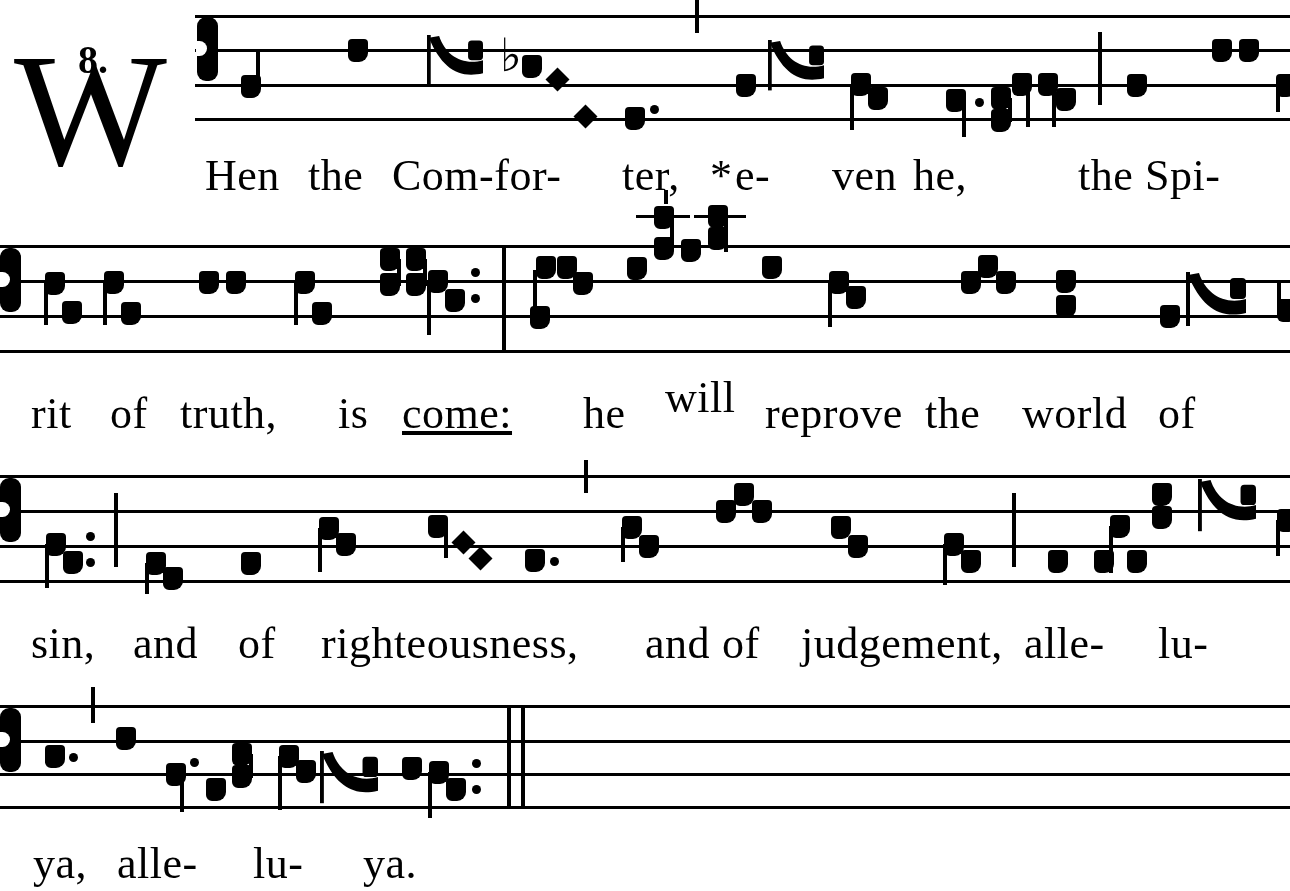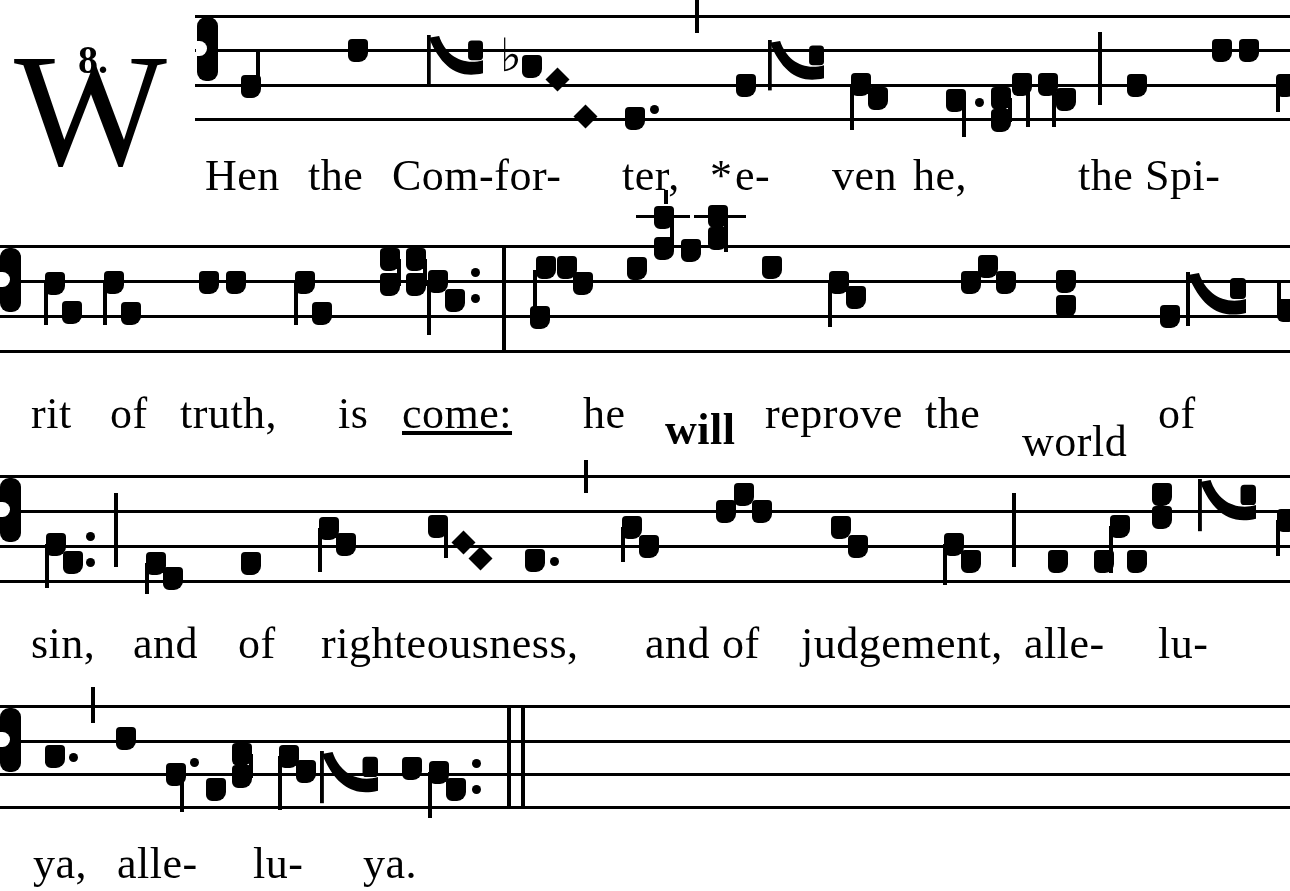--- a/index.html
+++ b/index.html
@@ -240,24 +240,24 @@
       <span class="word" style="left: 832px; top: 150px;">ven</span>
       <span class="word" style="left: 913px; top: 150px;">he,</span>
       <span class="word" style="left: 1078px; top: 150px;">the</span>
       <span class="word" style="left: 1145px; top: 150px;">Spi-</span>
       <span class="word" style="left: 31px; top: 388px;">rit</span>
       <span class="word" style="left: 110px; top: 388px;">of</span>
       <span class="word" style="left: 180px; top: 388px;">truth,</span>
       <span class="word" style="left: 338px; top: 388px;">is</span>
       <span class="word" style="left: 402px; top: 388px; text-decoration: underline;">come:</span>
       <span class="word" style="left: 583px; top: 388px;">he</span>
-      <span class="word" style="left: 665px; top: 404px; font-weight: bold;">will</span>
+      <span class="word" style="left: 665px; top: 372px;">will</span>
       <span class="word" style="left: 765px; top: 388px;">reprove</span>
       <span class="word" style="left: 925px; top: 388px;">the</span>
-      <span class="word" style="left: 1022px; top: 388px; margin-top: 28px;">world</span>
+      <span class="word" style="left: 1022px; top: 388px;">world</span>
       <span class="word" style="left: 1158px; top: 388px;">of</span>
       <span class="word" style="left: 31px; top: 618px;">sin,</span>
       <span class="word" style="left: 133px; top: 618px;">and</span>
       <span class="word" style="left: 238px; top: 618px;">of</span>
       <span class="word" style="left: 321px; top: 618px;">righteousness,</span>
       <span class="word" style="left: 645px; top: 618px;">and</span>
       <span class="word" style="left: 722px; top: 618px;">of</span>
       <span class="word" style="left: 801px; top: 618px;">judgement,</span>
       <span class="word" style="left: 1024px; top: 618px;">alle-</span>
       <span class="word" style="left: 1158px; top: 618px;">lu-</span>

